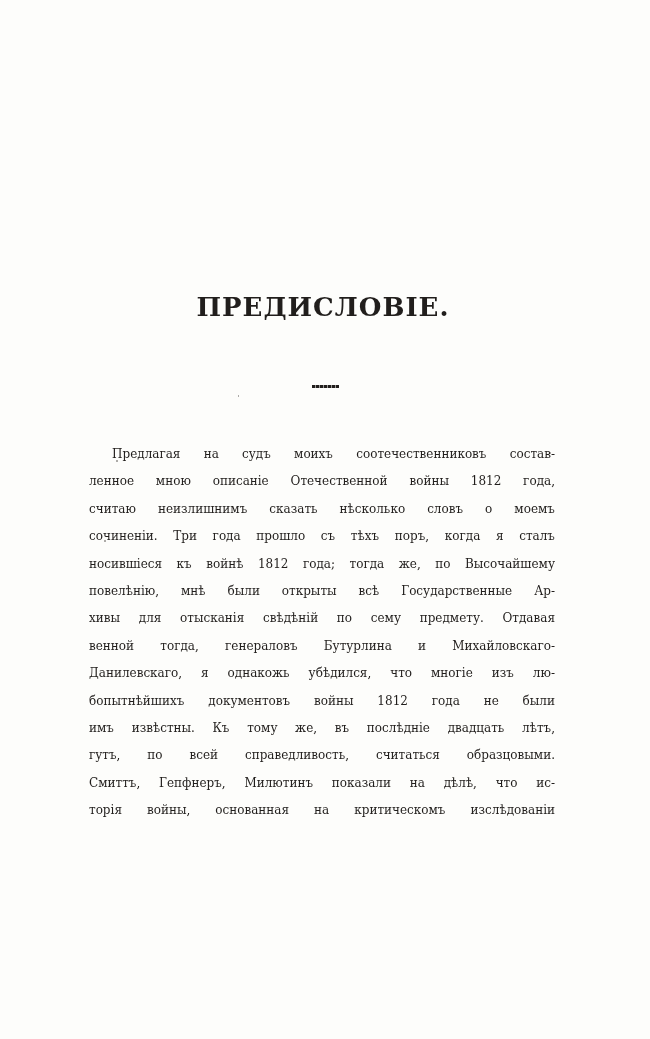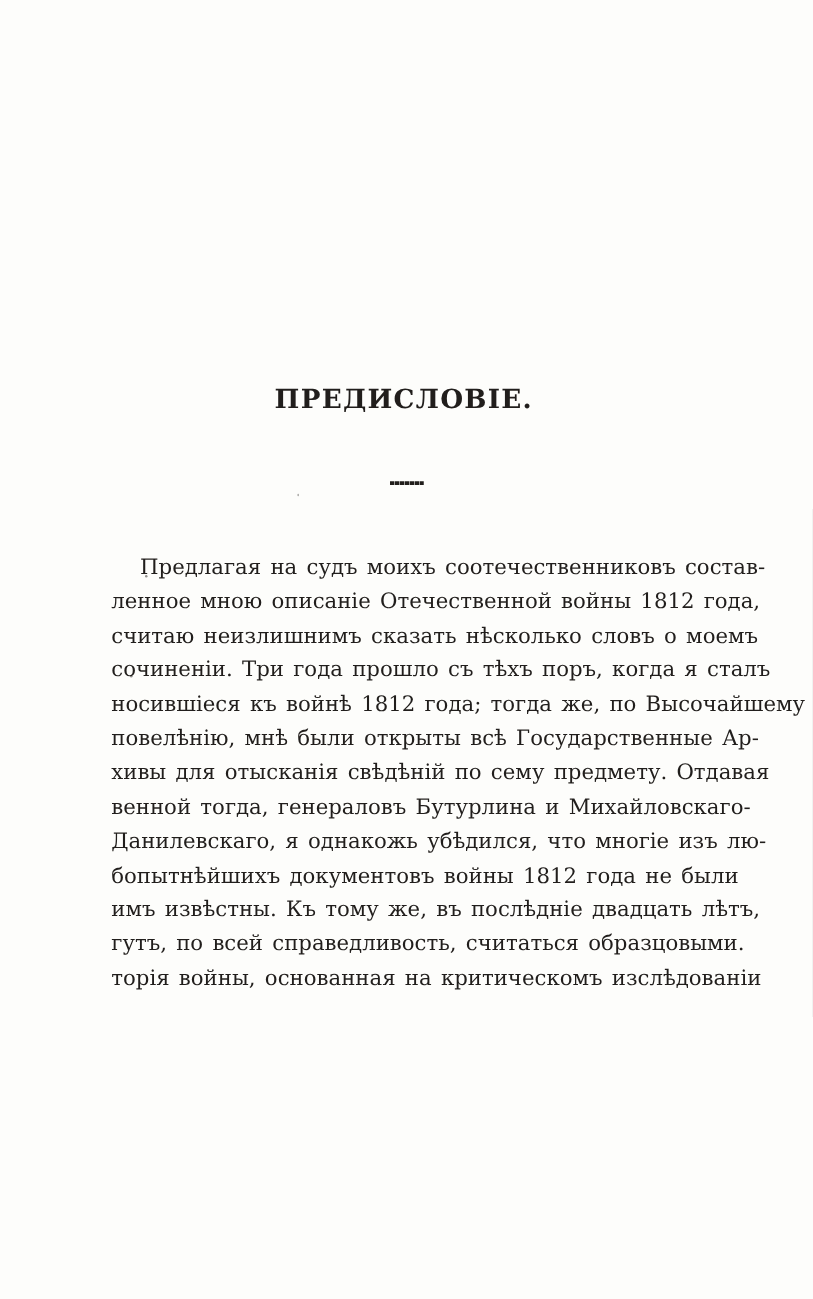--- a/index.html
+++ b/index.html
@@ -12,26 +12,26 @@
     width: 650px;
     height: 1039px;
     margin: 0 auto;
     background: var(--paper, #fdfdfb);
     color: var(--ink, #211e1c);
     font-family: "DejaVu Serif", serif;
     overflow: hidden;
   }
   .title {
     position: absolute;
-    top: 306px;
+    top: 292px;
     left: 0;
     width: 646px;
     margin: 0;
     text-align: center;
-    font-size: 21px;
+    font-size: 26px;
     font-weight: bold;
     letter-spacing: 1px;
     color: var(--ink, #211e1c);
   }
   .divider {
     position: absolute;
     top: 385px;
     left: 312px;
     width: 27px;
     height: 3px;
@@ -39,21 +39,21 @@
       90deg,
       var(--ink, #211e1c) 0px, var(--ink, #211e1c) 3px,
       rgba(33,30,28,0.45) 3px, rgba(33,30,28,0.45) 4px
     );
   }
   .paragraph {
     position: absolute;
     top: 441px;
     left: 89px;
     width: 466px;
-    font-size: 17px;
+    font-size: 12px;
     line-height: 27.4px;
     word-spacing: 2px;
   }
   .line {
     white-space: nowrap;
     text-align: justify;
     text-align-last: justify;
     -moz-text-align-last: justify;
   }
   .line:first-child {
@@ -84,20 +84,21 @@
       <div class="line">считаю неизлишнимъ сказать нѣсколько словъ о моемъ</div>
       <div class="line">сочиненіи. Три года прошло съ тѣхъ поръ, когда я сталъ</div>
       <div class="line">носившіеся къ войнѣ 1812 года; тогда же, по Высочайшему</div>
       <div class="line">повелѣнію, мнѣ были открыты всѣ Государственные Ар-</div>
       <div class="line">хивы для отысканія свѣдѣній по сему предмету. Отдавая</div>
       <div class="line">венной тогда, генераловъ Бутурлина и Михайловскаго-</div>
       <div class="line">Данилевскаго, я однакожь убѣдился, что многіе изъ лю-</div>
       <div class="line">бопытнѣйшихъ документовъ войны 1812 года не были</div>
       <div class="line">имъ извѣстны. Къ тому же, въ послѣдніе двадцать лѣтъ,</div>
       <div class="line">гутъ, по всей справедливость, считаться образцовыми.</div>
+      <div class="line">Смиттъ, Гепфнеръ, Милютинъ показали на дѣлѣ, что ис-</div>
       <div class="line">торія войны, основанная на критическомъ изслѣдованіи</div>
     </div>
 
   <div class="speck s1"></div>
   <div class="speck s2"></div>
   <div class="speck s3"></div>
   <div class="speck s4"></div>
 </div>
 
 </body></html>

